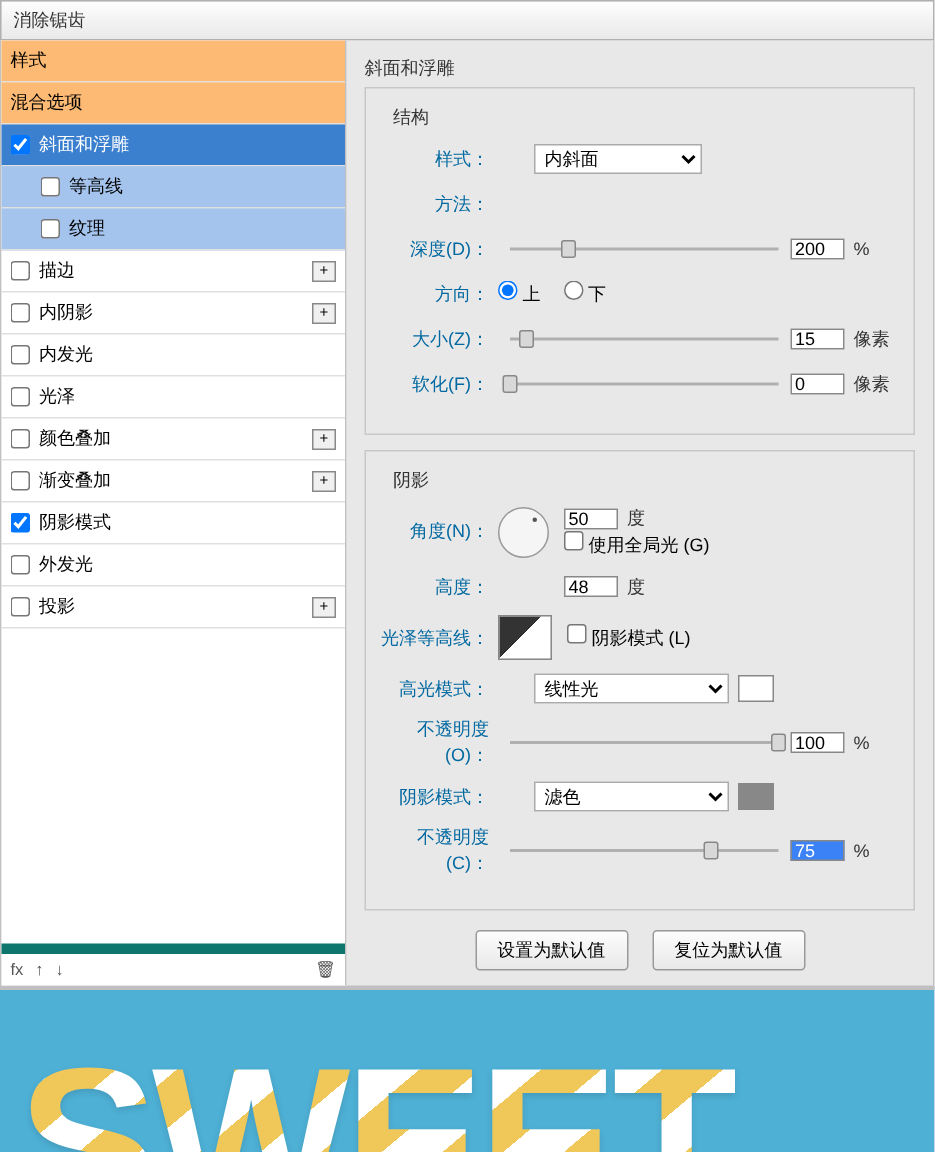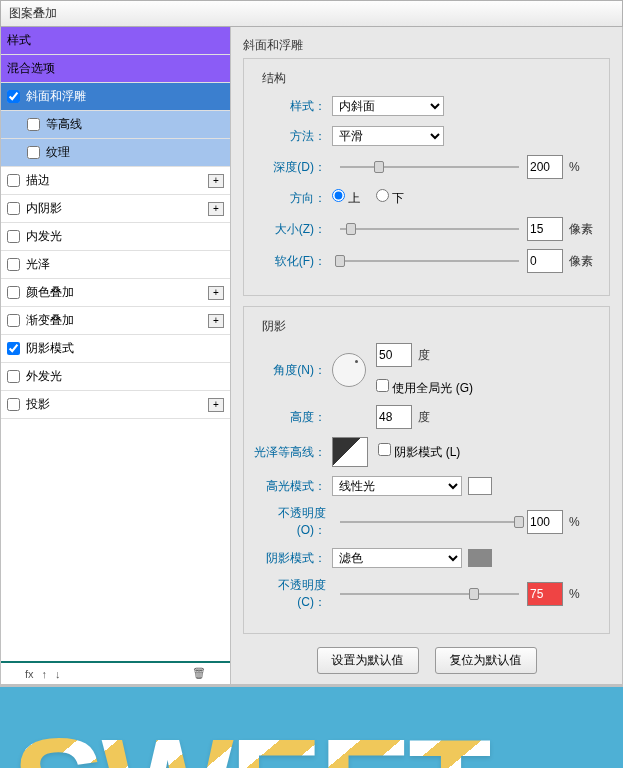--- a/index.html
+++ b/index.html
@@ -2,59 +2,59 @@
 <html><head>
 <meta charset="utf-8">
 <style>
 * { box-sizing: border-box; margin: 0; padding: 0; font-family: "Microsoft YaHei", Arial, sans-serif; font-size: 12px; }
 body { background: #e8e8e8; width: 623px; }
 .titlebar { background: linear-gradient(#fdfdfd, #e9e9e9); border: 1px solid #b0b0b0; padding: 4px 8px; color: #333; }
 .main { display: flex; background: #e8e8e8; border: 1px solid #c0c0c0; border-top: none; }
 .left-panel { width: 230px; background: #fff; display: flex; flex-direction: column; border-right: 1px solid #c0c0c0; }
 .style-list { flex: 1; }
 .style-row { display: flex; align-items: center; padding: 5px 6px; border-bottom: 1px solid #e0e0e0; position: relative; }
-.style-row.header { background: #8b5cf6; }
+.style-row.header { background: #fdba74; }
 .style-row.selected { background: #3b7fcf; color: #fff; }
 .style-row.sub-selected { background: #a4c4ed; }
 .style-row.sub { padding-left: 26px; }
 .style-row input[type=checkbox] { margin-right: 6px; }
 .plus-btn { position: absolute; right: 6px; width: 16px; height: 14px; border: 1px solid #888; background: #f0f0f0; text-align: center; line-height: 12px; font-size: 10px; cursor: pointer; }
-.left-footer { border-top: 2px solid #0f766e; padding: 4px 24px; display: flex; align-items: center; gap: 8px; color: #555; }
+.left-footer { border-top: 7px solid #0f766e; padding: 4px 6px; display: flex; align-items: center; gap: 8px; color: #555; }
 .left-footer .spacer { flex: 1; }
 .right-panel { flex: 1; padding: 10px 12px; }
 .group-label { color: #333; margin-bottom: 4px; }
 .group-box { border: 1px solid #c8c8c8; padding: 12px 10px 14px 10px; margin-bottom: 10px; background: #e8e8e8; }
 .field { display: flex; align-items: center; margin-bottom: 8px; min-height: 22px; }
 .field-label { width: 78px; text-align: right; padding-right: 6px; color: #0369a1; }
-select { border: 1px solid #aaa; background: #fff; padding: 1px 2px; height: 20px; }
+select { border: 1px solid #aaa; background: #fff; padding: 1px 2px; height: 20px; margin-left: 24px; }
 select.w1 { width: 112px; }
 select.w2 { width: 130px; }
 .slider { flex: 1; margin: 0 8px; position: relative; height: 14px; }
 .slider-track { position: absolute; top: 6px; left: 0; right: 0; height: 2px; background: #b0b0b0; }
 .slider-thumb { position: absolute; top: 1px; width: 10px; height: 12px; background: #d8d8d8; border: 1px solid #888; border-radius: 2px; transform: translateX(-5px); }
-input.num { width: 36px; border: 1px solid #888; background: #fff; padding: 1px 2px; text-align: left; height: 24px; }
-input.num.sel { background: #ef4444; color: #fff; }
+input.num { width: 36px; border: 1px solid #888; background: #fff; padding: 1px 2px; text-align: left; height: 14px; }
+input.num.sel { background: #3b82f6; color: #fff; }
 .unit { margin-left: 6px; color: #333; width: 30px; }
 .radio-group label { margin-right: 12px; }
 .angle-dial { width: 34px; height: 34px; border: 1px solid #999; border-radius: 50%; background: #f5f5f5; position: relative; margin-right: 10px; }
 .angle-dial::after { content: ''; position: absolute; width: 3px; height: 3px; background: #555; border-radius: 50%; top: 6px; left: 22px; }
 .contour-preview { width: 36px; height: 30px; border: 1px solid #888; background: linear-gradient(135deg, #333 0%, #333 45%, #fff 45%, #fff 100%); margin-right: 10px; }
 .swatch { width: 24px; height: 18px; border: 1px solid #888; background: #fff; margin-left: 6px; }
 .swatch.dark { background: #888; }
 .btn-row { display: flex; gap: 16px; justify-content: center; margin-top: 13px; }
 button.pbtn { border: 1px solid #999; background: linear-gradient(#fdfdfd,#e8e8e8); padding: 4px 14px; border-radius: 3px; cursor: pointer; }
 .preview-area { background: #4eb0d5; height: 248px; position: relative; overflow: hidden; border-top: 2px solid #c0c0c0; }
 .sweet-text { font-family: "Arial Black", sans-serif; font-weight: 900; font-size: 140px; letter-spacing: -4px; color: #f2c94c; position: absolute; left: 12px; top: 20px; background: repeating-linear-gradient(-40deg, #f0c85a 0 26px, #ffffff 26px 52px); -webkit-background-clip: text; background-clip: text; -webkit-text-fill-color: transparent; filter: drop-shadow(0 2px 2px rgba(0,0,0,0.12)); }
 .icon { font-style: normal; font-size: 11px; color: #555; }
 </style>
 </head>
 <body>
 
 <div class="titlebar">
-  <span>图案叠加</span>
+  <span>消除锯齿</span>
 </div>
 
 <div class="main">
 
   <div class="left-panel">
     <div class="style-list">
       <div class="style-row header">
         <span>样式</span>
       </div>
       <div class="style-row header">
@@ -129,21 +129,20 @@
 
     <div class="group-box">
       <div class="group-label" style="margin:-20px 0 8px 4px;background:#e8e8e8;display:inline-block;padding:0 4px">结构</div>
 
       <div class="field">
         <span class="field-label">样式：</span>
         <select class="w1"><option>内斜面</option></select>
       </div>
       <div class="field">
         <span class="field-label">方法：</span>
-        <select class="w1"><option>平滑</option></select>
       </div>
       <div class="field">
         <span class="field-label">深度(D)：</span>
         <div class="slider">
             <div class="slider-track"></div>
             <div class="slider-thumb" style="left:22%"></div>
           </div>
         <input class="num" value="200" style="">
         <span class="unit">%</span>
       </div>
@@ -175,21 +174,21 @@
     </div>
 
     <div class="group-box">
       <div class="group-label" style="margin:-20px 0 8px 4px;background:#e8e8e8;display:inline-block;padding:0 4px">阴影</div>
 
       <div class="field">
         <span class="field-label">角度(N)：</span>
         <div style="display:flex;align-items:center">
           <div class="angle-dial"></div>
           <div>
-            <div style="display:flex;align-items:center;margin-bottom:12px">
+            <div style="display:flex;align-items:center;margin-bottom:0">
               <input class="num" value="50" style="">
               <span class="unit">度</span>
             </div>
             <label><input type="checkbox" style=""> <span>使用全局光 (G)</span></label>
           </div>
         </div>
       </div>
       <div class="field">
         <span class="field-label">高度：</span>
         <div style="width:44px"></div>

